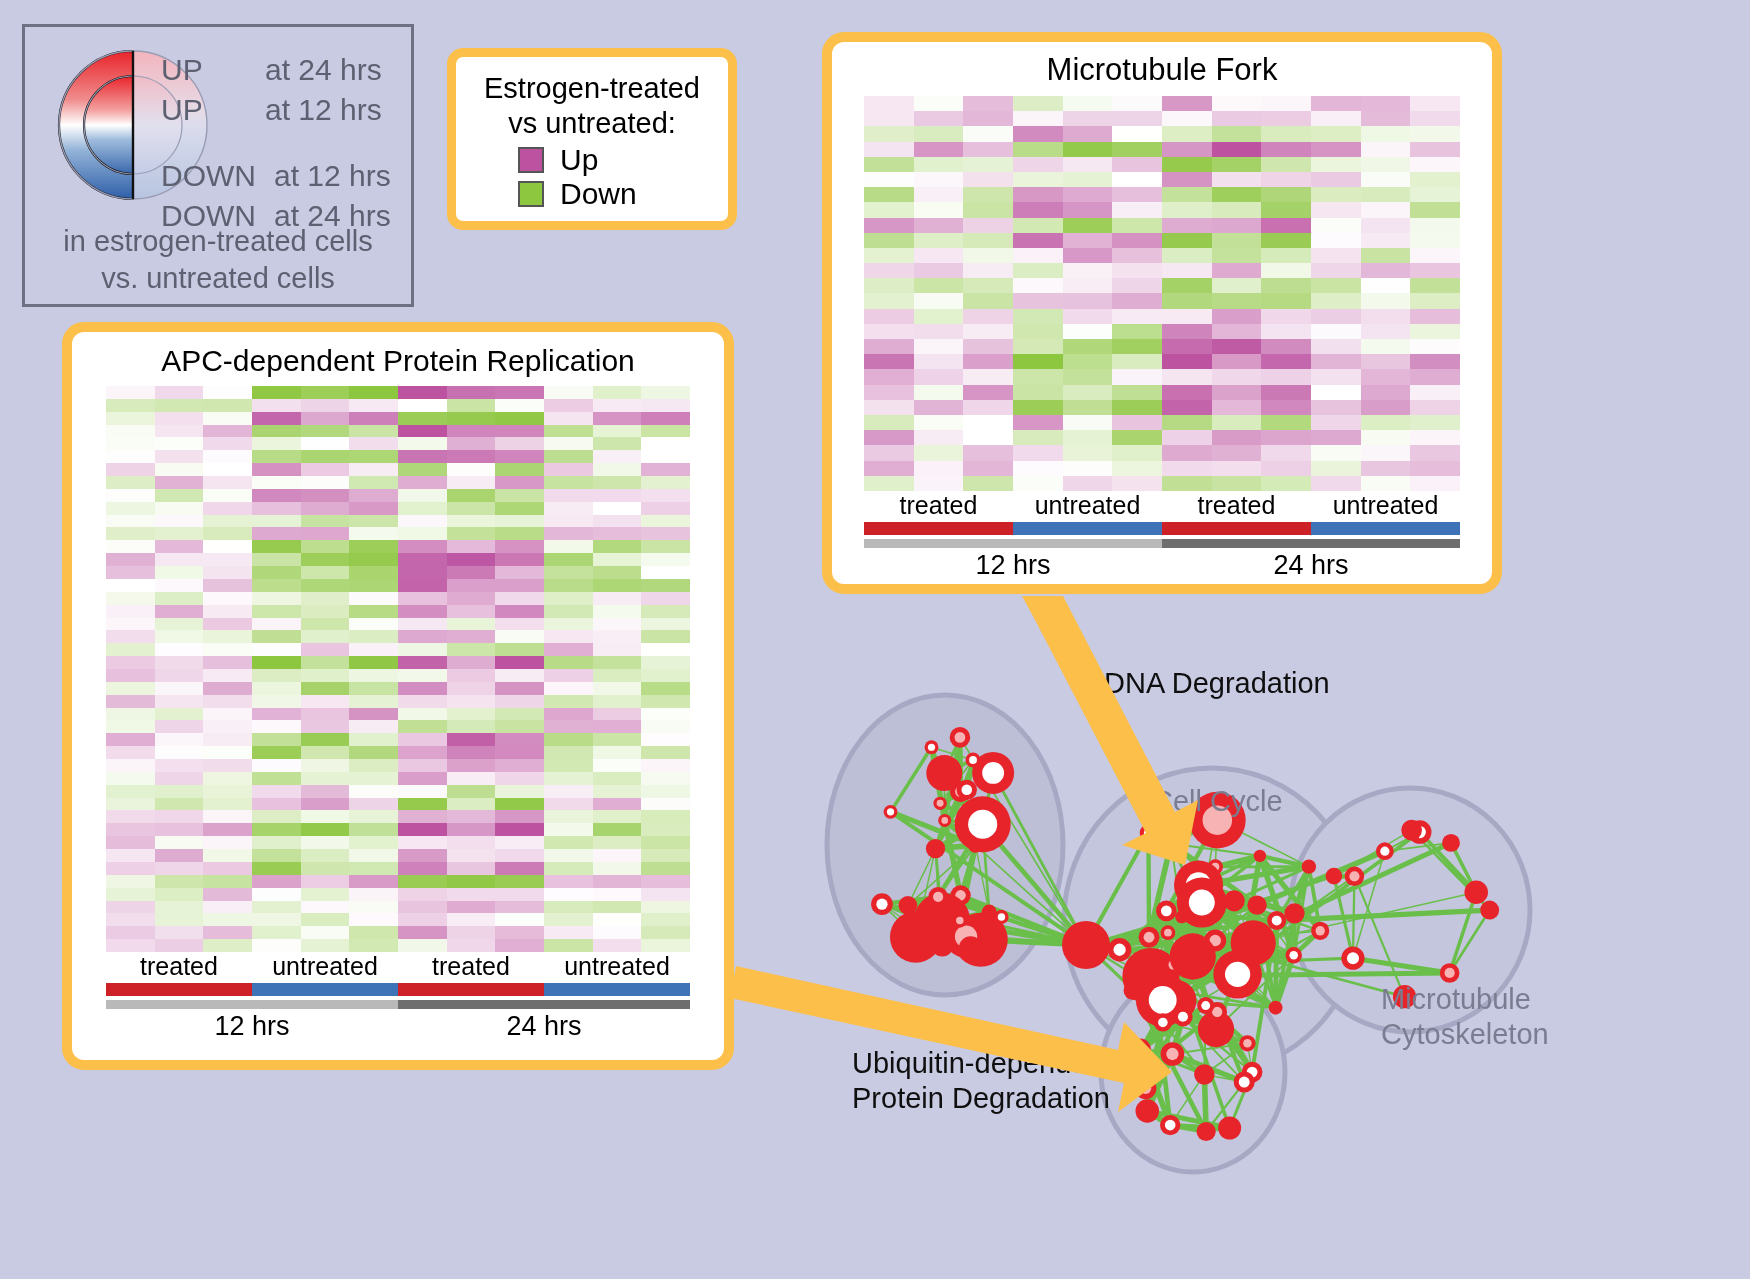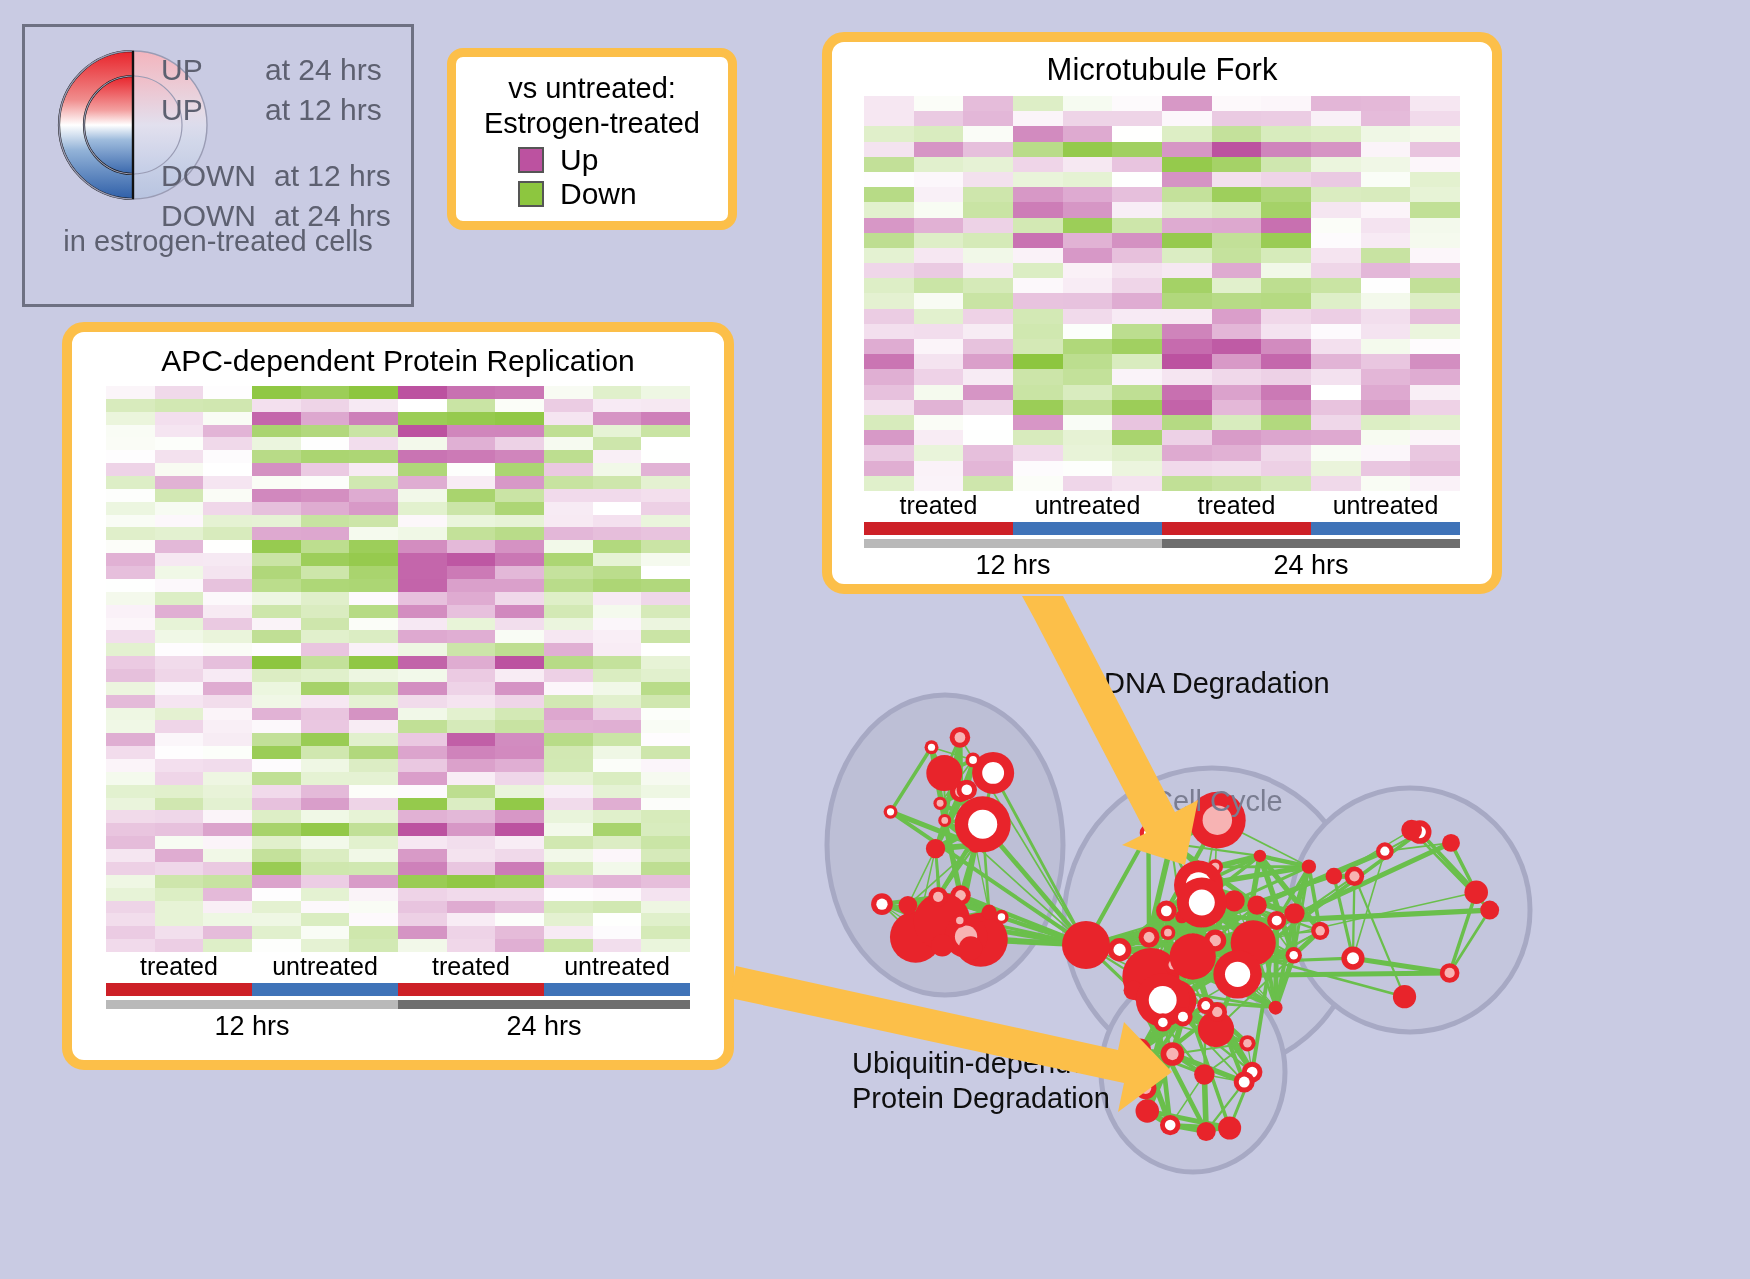--- a/index.html
+++ b/index.html
@@ -123,27 +123,28 @@
     <div class="key-row" style="left:240px;top:26px;">at 24 hrs</div>
     <div class="key-word" style="left:136px;top:66px;">UP</div>
     <div class="key-row" style="left:240px;top:66px;">at 12 hrs</div>
     <div class="key-word" style="left:136px;top:132px;">DOWN</div>
     <div class="key-row" style="left:249px;top:132px;">at 12 hrs</div>
     <div class="key-word" style="left:136px;top:172px;">DOWN</div>
     <div class="key-row" style="left:249px;top:172px;">at 24 hrs</div>
 
     <div id="key-footer">
       <div>in estrogen-treated cells</div>
+      <div>vs. untreated cells</div>
     </div>
   </div>
 
   <div id="updown-legend">
     <div class="ttl">
+      <div>Estrogen-treated</div>
       <div>vs untreated:</div>
-      <div>Estrogen-treated</div>
     </div>
     <div class="legend-item">
       <span class="sw" style="background:#bc52a0"></span>
       <span class="lbl">Up</span>
     </div>
     <div class="legend-item">
       <span class="sw" style="background:#8dc63f"></span>
       <span class="lbl">Down</span>
     </div>
   </div>
@@ -1722,20 +1723,22 @@
           <circle cx="414.35877867846517" cy="454.4251757678425" r="10.21980888582766" fill="#e8242b"></circle>
         </g>
         <g>
           <circle cx="296" cy="325" r="24" fill="#e8242b"></circle>
         </g>
       </g>
   </svg>
 
   <div class="net-label" id="lbl-dna">DNA Degradation</div>
   <div class="net-label" id="lbl-cellcycle">Cell Cycle</div>
+  <div class="net-label" id="lbl-micro">Microtubule
+Cytoskeleton</div>
   <div class="net-label" id="lbl-ubq">Ubiquitin-dependent
 Protein Degradation</div>
 
   <svg class="arrows" viewBox="0 0 1750 1279">
     <g fill="#fcbf49">
       <path d="M1022,596 L1063,596 L1175,812 L1198,800 L1185,865 L1122,845 L1146,833 L1034,618 Z"></path>
       <path d="M736,966 L1118,1050 L1124,1022 L1172,1072 L1118,1112 L1124,1083 L730,998 Z"></path>
     </g>
   </svg>
 

